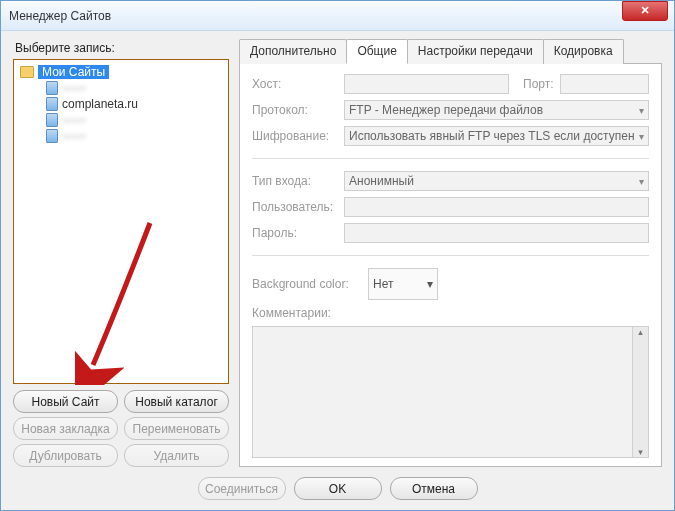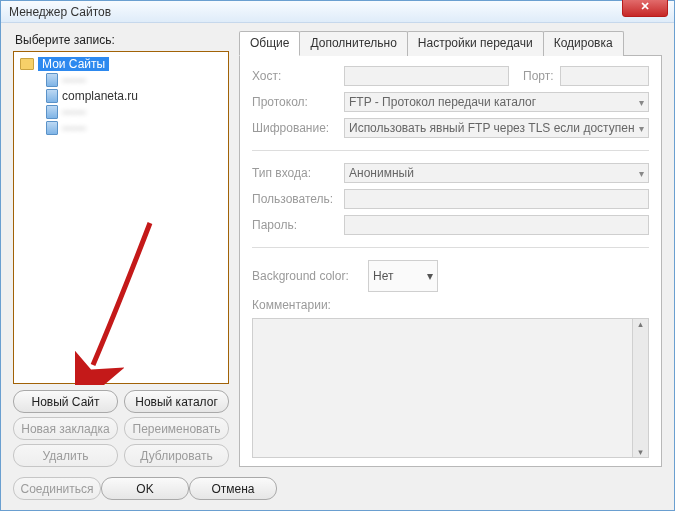--- a/index.html
+++ b/index.html
@@ -15,21 +15,21 @@
   .window {
     width: 675px;
     height: 511px;
     border: 1px solid #6a9fd0;
     background: linear-gradient(#eaf3fb, #dce9f6 30px, #f0f0f0 30px);
     display: flex;
     flex-direction: column;
     box-shadow: 0 0 6px rgba(0,0,0,0.15);
   }
   .titlebar {
-    height: 22px;
+    height: 30px;
     background: linear-gradient(#f7fbff, #dfecf9);
     border-bottom: 1px solid #c6d8ec;
     display: flex;
     align-items: center;
     padding: 0 0 0 8px;
     color: #333;
     font-size: 12px;
   }
   .titlebar .spacer { flex: 1; }
   .close-btn {
@@ -188,21 +188,21 @@
     min-height: 60px;
   }
   .comments-box .sb {
     position:absolute; right:0; top:0; bottom:0; width:16px;
     background:#eaeaea; border-left:1px solid #d0d0d0;
     display:flex; flex-direction:column; justify-content:space-between;
     align-items:center;
   }
   .comments-box .sb span { font-size:9px; color:#777; }
   .footer {
-    display:flex; justify-content:flex-start; 
+    display:flex; justify-content:center; gap:8px;
     padding-top: 10px;
   }
   .footer .btn { width: 88px; }
   .arrow {
     position: absolute;
     pointer-events: none;
   }
 </style>
 </head>
 <body>
@@ -242,44 +242,44 @@
             <span class="server-icon"></span>
             <span class="blur">——</span>
           </div>
         </div>
 
         <div class="btn-grid">
           <button class="btn">Новый Сайт</button>
           <button class="btn">Новый каталог</button>
           <button class="btn disabled" disabled="">Новая закладка</button>
           <button class="btn disabled" disabled="">Переименовать</button>
+          <button class="btn disabled" disabled="">Дублировать</button>
           <button class="btn disabled" disabled="">Удалить</button>
-          <button class="btn disabled" disabled="">Дублировать</button>
         </div>
       </div>
 
       <div class="right-col">
         <div class="tabs">
+          <div class="tab">Дополнительно</div>
           <div class="tab active">Общие</div>
-          <div class="tab">Дополнительно</div>
           <div class="tab">Настройки передачи</div>
           <div class="tab">Кодировка</div>
         </div>
 
         <div class="tab-panel">
           <div class="form-row">
             <label>Хост:</label>
             <input class="txt" disabled="" style="">
             <span class="port-label">Порт:</span>
             <input class="txt port-input" disabled="" style="">
           </div>
           <div class="form-row">
             <label>Протокол:</label>
             <div class="select">
-              <span>FTP - Протокол передачи каталог</span>
+              <span>FTP - Менеджер передачи файлов</span>
               <span class="caret">▾</span>
             </div>
           </div>
           <div class="form-row">
             <label>Шифрование:</label>
             <div class="select">
               <span>Использовать явный FTP через TLS если доступен</span>
               <span class="caret">▾</span>
             </div>
           </div>

